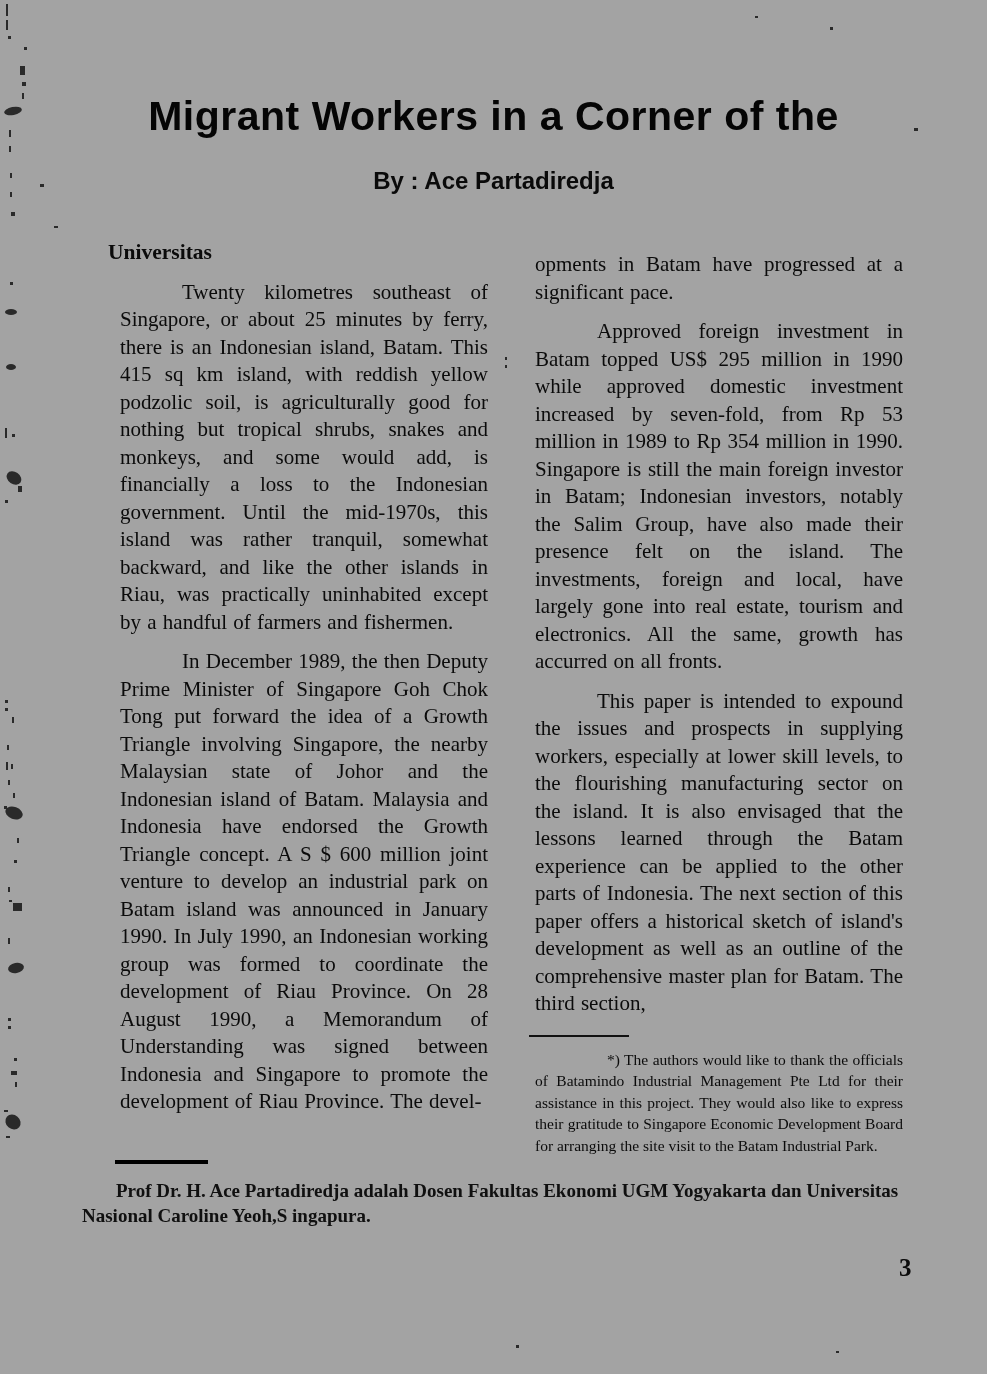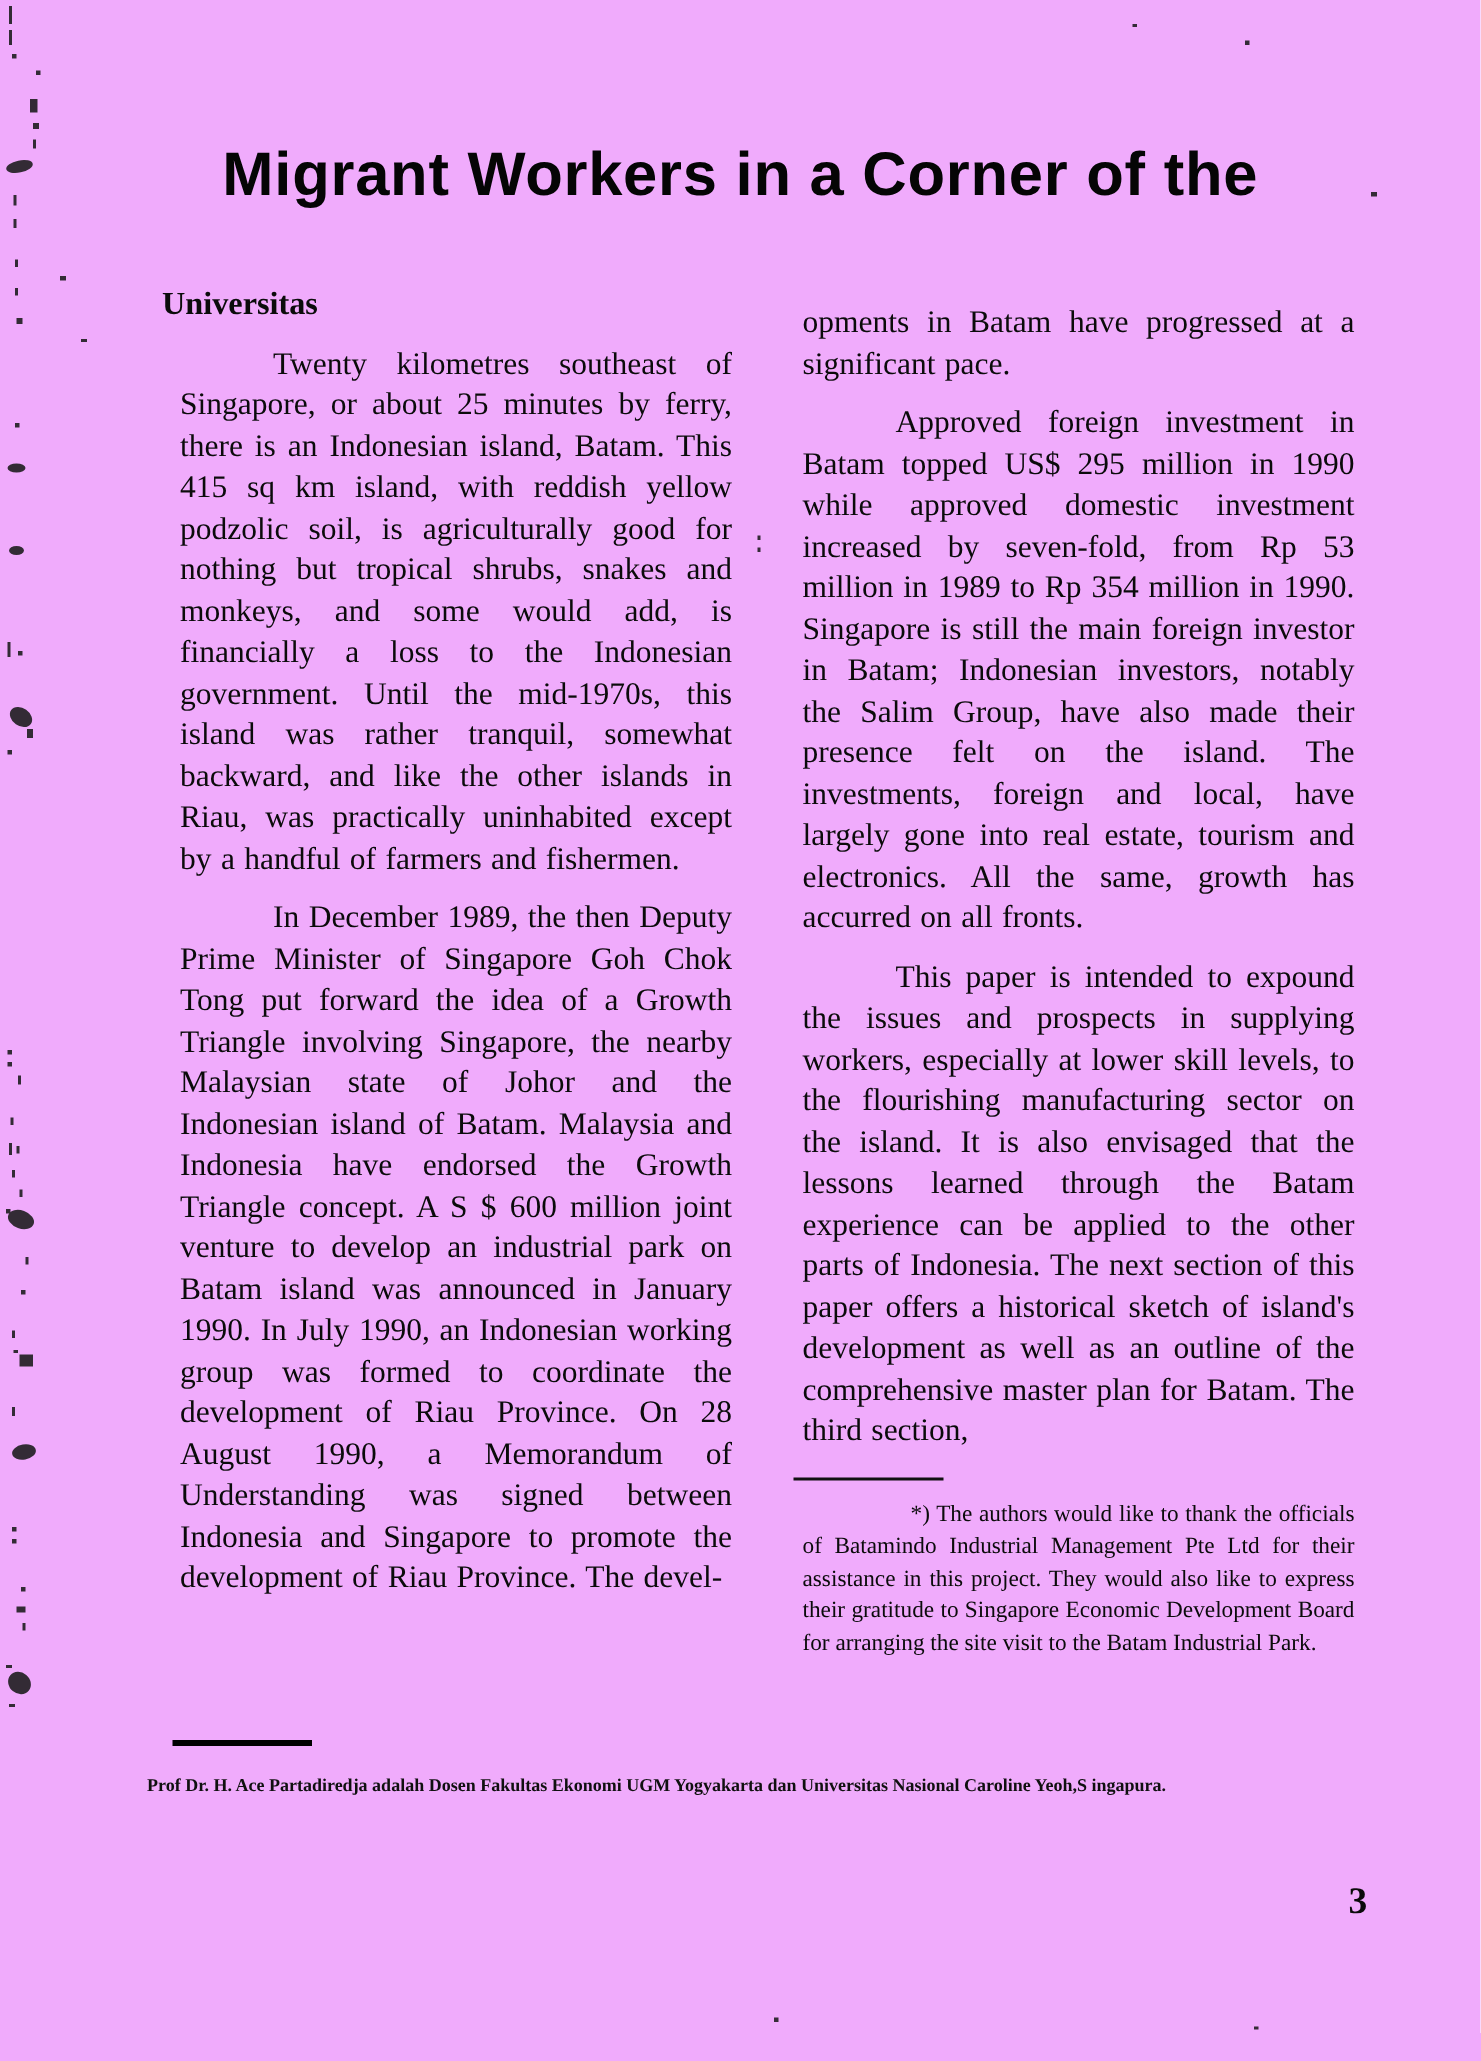--- a/index.html
+++ b/index.html
@@ -5,21 +5,21 @@
   html, body { margin: 0; padding: 0; background: #ffffff; }
   body {
     width: 987px; height: 1374px;
     font-family: "Liberation Serif", serif;
     color: #0b0b0b;
     -webkit-font-smoothing: antialiased;
   }
   .page {
     position: relative;
     width: 987px; height: 1374px;
-    background: #f0abfc;
+    background: #a3a3a3;
     overflow: hidden;
   }
   .title {
     margin: 88px 40px 0 40px;
     text-align: center;
     font-family: "Liberation Sans", sans-serif;
     font-weight: bold;
     font-size: 41px;
     line-height: 57px;
     letter-spacing: 0.5px;
@@ -66,24 +66,24 @@
     word-spacing: 0 !important;
   }
   .footer-rule {
     position: absolute;
     left: 115px; top: 1160px;
     width: 93px; height: 4px;
     background: #000;
   }
   .author-note {
     position: absolute;
-    left: 64px; top: 1178px;
+    left: 82px; top: 1178px;
     width: 860px;
     margin: 0;
-    font-size: 12px;
+    font-size: 19px;
     line-height: 25px;
     font-weight: bold;
     text-indent: 34px;
     text-align: left;
     color: #101010;
   }
   .page-number {
     position: absolute;
     left: 899px; top: 1254px;
     font-size: 25px;
@@ -95,20 +95,21 @@
     pointer-events: none;
   }
 </style>
 </head>
 <body>
 
 <div class="page">
 
   <h1 class="title"><span>Migrant Workers in a Corner of the</span><br></h1>
 
+  <div class="byline">By : Ace Partadiredja</div>
 
   <main class="columns">
 
     <section class="col">
       <h2 class="intro-heading">Universitas</h2>
       <p class="indent">Twenty kilometres southeast of Singapore, or about 25 minutes by ferry, there is an Indonesian island, Batam. This 415 sq km island, with reddish yellow podzolic soil, is agriculturally good for nothing but tropical shrubs, snakes and monkeys, and some would add, is financially a loss to the Indonesian government. Until the mid-1970s, this island was rather tranquil, somewhat backward, and like the other islands in Riau, was practically uninhabited except by a handful of farmers and fishermen.</p>
       <p class="indent">In December 1989, the then Deputy Prime Minister of Singapore Goh Chok Tong put forward the idea of a Growth Triangle involving Singapore, the nearby Malaysian state of Johor and the Indonesian island of Batam. Malaysia and Indonesia have endorsed the Growth Triangle concept. A S $ 600 million joint venture to develop an industrial park on Batam island was announced in January 1990. In July 1990, an Indonesian working group was formed to coordinate the development of Riau Province. On 28 August 1990, a Memorandum of Understanding was signed between Indonesia and Singapore to promote the development of Riau Province. The devel-</p>
     </section>
 
     <section class="col">

